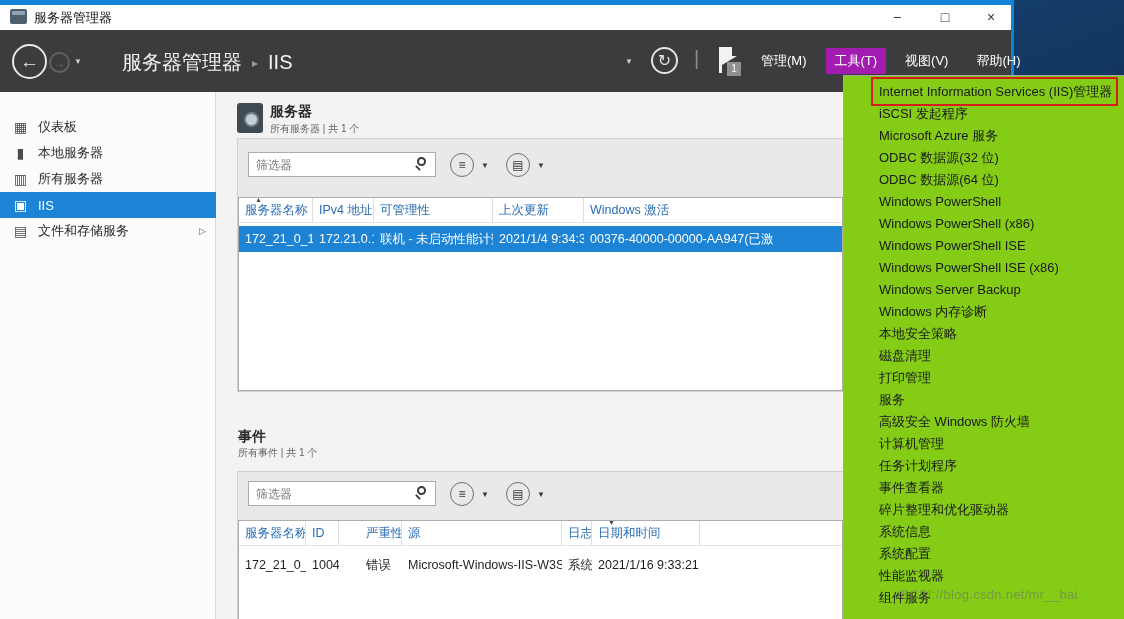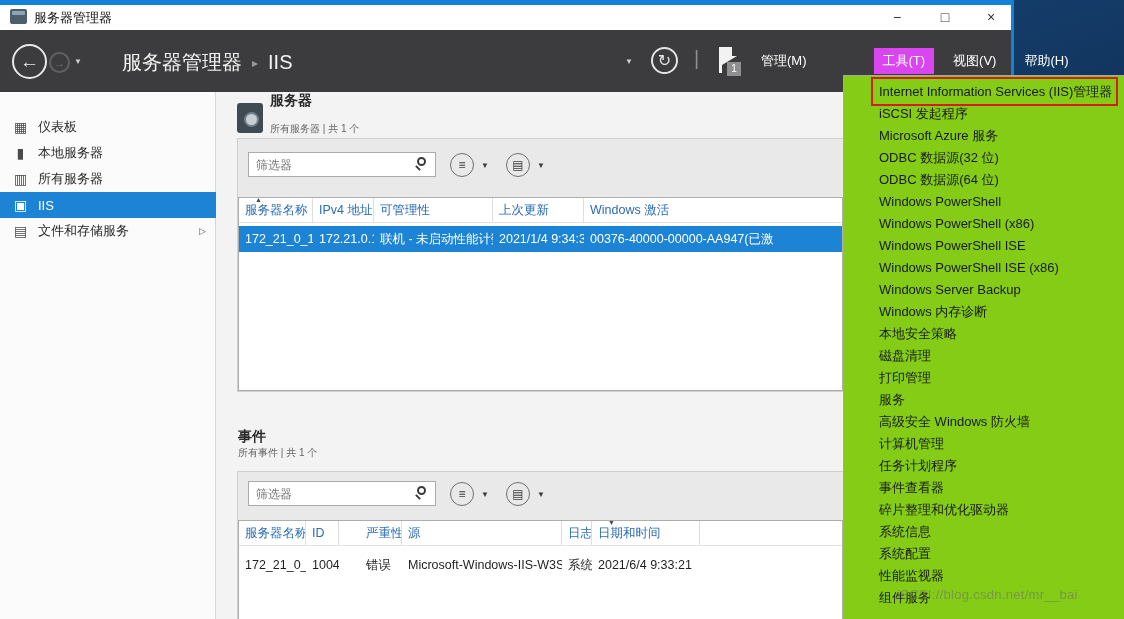--- a/index.html
+++ b/index.html
@@ -30,39 +30,39 @@
   #refresh-btn{left:651px;top:17px;width:27px;height:27px;border:2px solid #e4e4e4;color:#e4e4e4;font-size:16px;}
   #nav-pipe{left:694px;top:17px;color:#8d8d8d;font-size:20px;}
   #flag{left:717px;top:17px;width:26px;height:28px;}
   #flag .pole{position:absolute;left:2px;top:0;width:3px;height:26px;background:#f2f2f2;}
   #flag .banner{position:absolute;left:5px;top:0;width:0;height:0;border-top:9px solid #f2f2f2;border-right:15px solid transparent;}
   #flag .pennant{position:absolute;left:5px;top:0;width:10px;height:9px;background:#f2f2f2;}
   #flag-badge{left:727px;top:62px;width:14px;height:14px;background:#8f8f8f;color:#fff;font-size:10px;
               text-align:center;line-height:14px;}
   #nav-menus{left:752px;top:0;height:62px;display:flex;align-items:center;gap:10px;}
   .nav-menu-item{color:#fff;font-size:13px;padding:4px 9px;white-space:nowrap;cursor:default;}
-  .nav-menu-item.active{background:#d946ef;margin-left:48px;}
+  .nav-menu-item.active{background:#a21caf;}
 
   
   #app-body{left:0;top:92px;width:1011px;height:527px;background:#f3f3f3;}
   #sidebar{left:0;top:92px;width:216px;height:527px;background:#fbfbfb;border-right:1px solid #d7d7d7;}
   .side-item{position:absolute;left:0;width:216px;height:26px;display:flex;align-items:center;
              font-size:13px;color:#2a2a2a;cursor:default;}
   .side-item .ic{width:17px;margin:0 9px 0 12px;font-size:14px;color:#4a4a4a;text-align:center;}
   .side-item.selected{background:#1d83d4;color:#fff;}
   .side-item.selected .ic{color:#fff;}
   .side-item .expand{position:absolute;right:10px;font-size:9px;color:#555;}
 
   
   .sect-title{font-size:14px;font-weight:bold;color:#2a2a2a;}
   .sect-sub{font-size:10px;color:#666;}
   #srv-head-icon{left:237px;top:103px;width:26px;height:30px;background:#3f4a52;border-radius:3px;}
   #srv-head-icon i{position:absolute;left:7px;top:9px;width:15px;height:15px;border-radius:50%;
                    background:#c8cfd4;border:2px solid #70808c;}
-  #srv-title{left:270px;top:92px;font-family:Liberation Serif, serif;} #srv-sub{left:270px;top:122px;}
+  #srv-title{left:270px;top:103px;font-family:Liberation Serif, serif;} #srv-sub{left:270px;top:122px;}
   .tile{background:#e9e9e9;border:1px solid #d0d0d0;}
   #srv-tile{left:237px;top:138px;width:607px;height:254px;}
   #evt-title{left:238px;top:428px;} #evt-sub{left:238px;top:446px;}
   #evt-tile{left:237px;top:471px;width:607px;height:148px;border-bottom:none;}
 
   .filter-input{position:absolute;width:188px;height:25px;background:#fff;border:1px solid #ababab;
                 font-size:12px;color:#777;padding:0 26px 0 7px;
                 font-family:"Liberation Sans","DejaVu Sans",sans-serif;}
   .mag{position:absolute;width:18px;height:18px;}
   .mag .lens{position:absolute;left:4px;top:1px;width:9px;height:9px;border:2px solid #3a3a3a;border-radius:50%;}
@@ -231,21 +231,21 @@
       <div class="c c3">源</div>
       <div class="c c4">日志</div>
       <div class="c c5">日期和时间<span class="sort">▼</span></div>
     </div>
     <div class="tbl-row">
       <div class="c c0">172_21_0_11</div>
       <div class="c c1">1004</div>
       <div class="c c2">错误</div>
       <div class="c c3">Microsoft-Windows-IIS-W3SVC</div>
       <div class="c c4">系统</div>
-      <div class="c c5">2021/6/4 9:33:21</div>
+      <div class="c c5">2021/1/16 9:33:21</div>
     </div>
   </div>
 
 <div class="abs" id="tools-menu">
     <div class="tools-item">Internet Information Services (IIS)管理器</div>
     <div class="tools-item">iSCSI 发起程序</div>
     <div class="tools-item">Microsoft Azure 服务</div>
     <div class="tools-item">ODBC 数据源(32 位)</div>
     <div class="tools-item">ODBC 数据源(64 位)</div>
     <div class="tools-item">Windows PowerShell</div>

